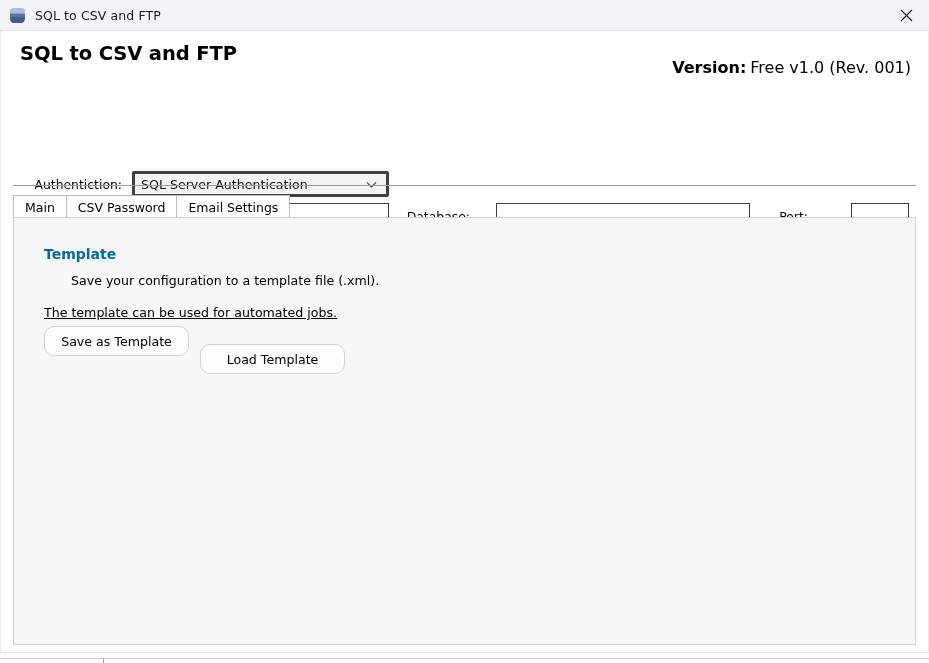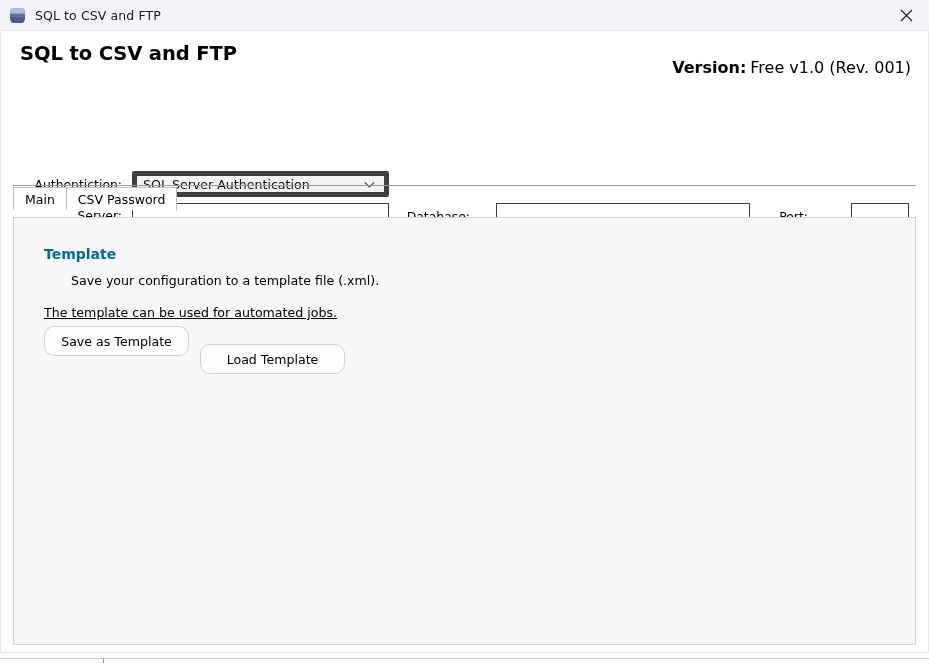--- a/index.html
+++ b/index.html
@@ -138,21 +138,21 @@
   #database-label { left: 380px; top: 128px; width: 90px;  }
   #password-label { left: 380px; top: 157px; width: 90px;  }
   #port-label     { left: 760px; top: 128px; width: 48px;  }
 
   #auth-select {
     position: absolute;
     left: 132px; top: 90px;
     width: 257px; height: 26px;
     box-sizing: border-box;
     background: #f4f4f4;
-    border: 5px solid #404040;
+    border: 3px solid #404040;
     border-radius: 2px;
     font-size: 12.6px;
     color: #111;
     display: flex;
     align-items: center;
     padding-left: 6px;
     cursor: default;
   }
   #auth-select-arrow {
     position: absolute;
@@ -186,21 +186,21 @@
     position: absolute;
     left: 13px; top: 185px;
     width: 903px;
     height: 1px;
     background: #9a9a9a;
   }
 
   
   #tabbar {
     position: absolute;
-    left: 13px; top: 186px;
+    left: 13px; top: 194px;
     height: 24px;
     display: flex;
     align-items: flex-end;
   }
   .tab {
     position: relative;
     box-sizing: border-box;
     height: 23px;
     padding: 0 11px;
     display: flex;
@@ -368,20 +368,23 @@
 
   <div id="header-separator"></div>
 
   <div id="tabbar">
     <div class="tab">
       <span>Main</span>
     </div>
     <div class="tab">
       <span>CSV Password</span>
     </div>
+    <div class="tab">
+      <span>Email Settings</span>
+    </div>
   </div>
 
   <div id="content-panel">
     <div id="template-heading">Template</div>
     <div class="template-desc-line" id="template-desc-1">Save your configuration to a template file (.xml).</div>
     <div class="template-desc-line" id="template-desc-2">The template can be used for automated jobs.</div>
 
     <button class="panel-button" id="save-template-button">Save as Template</button>
     <button class="panel-button" id="load-template-button">Load Template</button>
   </div>

